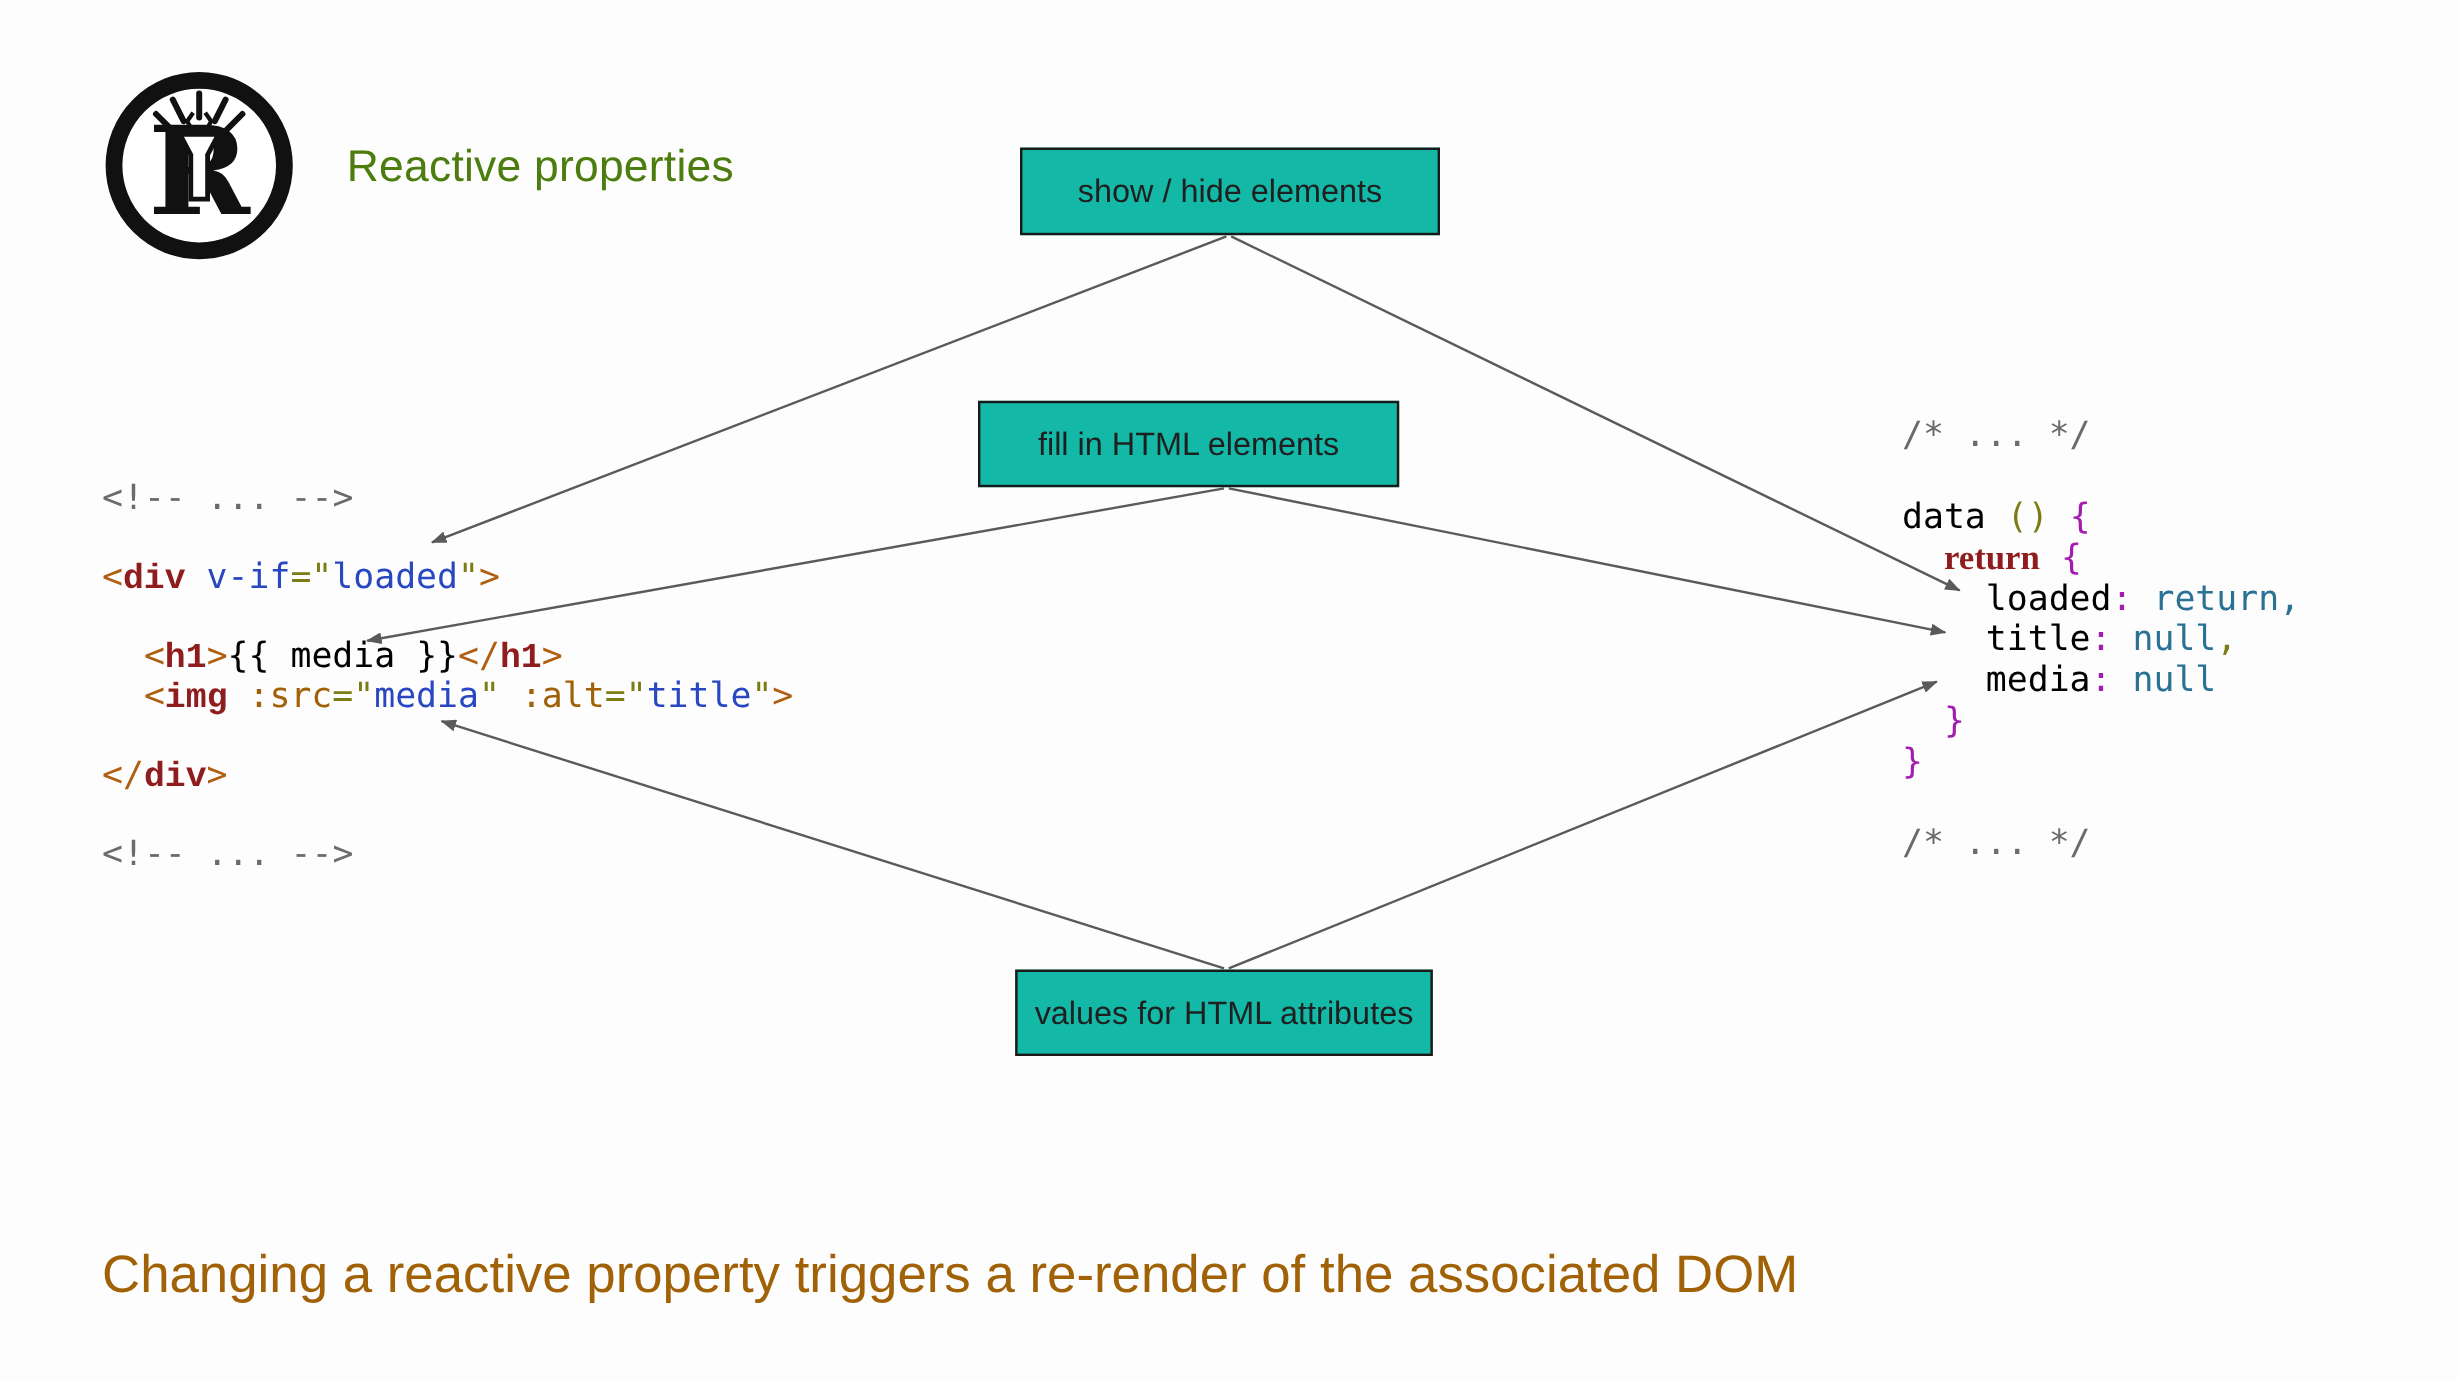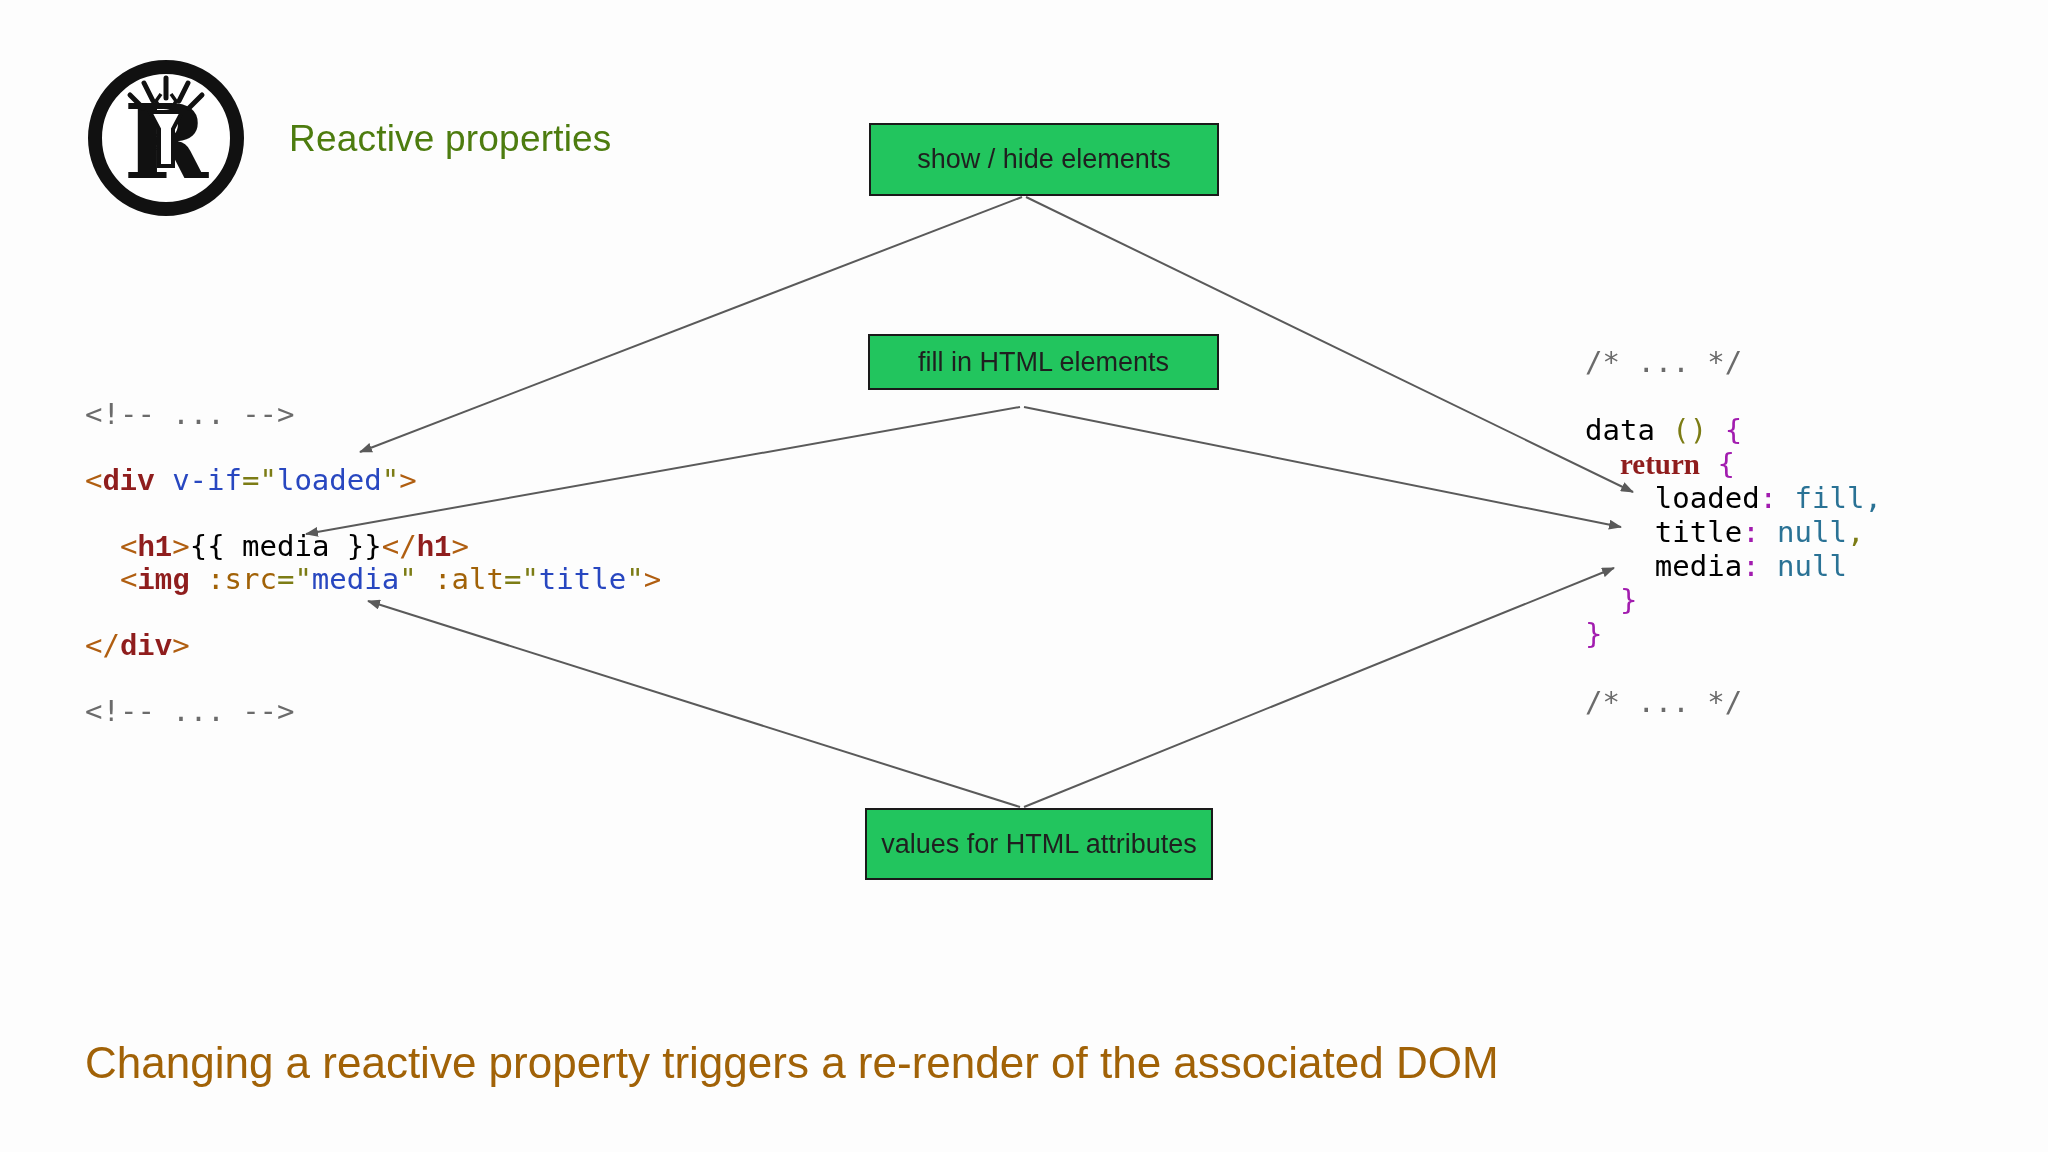--- a/index.html
+++ b/index.html
@@ -12,26 +12,26 @@
   
   .logo{position:absolute;left:80px;top:52px;width:172px;height:172px;}
   .slide-title{
     position:absolute;left:289px;top:118px;
     font-size:37px;letter-spacing:0.2px;color:#4d7c0f;
   }
   
   #arrow-svg{position:absolute;left:0;top:0;width:2048px;height:1152px;pointer-events:none;}
   
   .node-box{
-    position:absolute;background:#22c55e;border:2px solid #1a1a1a;
+    position:absolute;background:#14b8a6;border:2px solid #1a1a1a;
     display:flex;align-items:center;justify-content:center;
-    font-size:27px;color:#1f1f1f;box-sizing:border-box;margin-left:19px;
+    font-size:27px;color:#1f1f1f;box-sizing:border-box;
   }
   .box-show{left:850px;top:123px;width:350px;height:73px;}
-  .box-fill{left:849px;top:334px;width:351px;height:56px;}
+  .box-fill{left:815px;top:334px;width:351px;height:72px;}
   .box-values{left:846px;top:808px;width:348px;height:72px;}
   
   .code{
     position:absolute;
     font-family:"DejaVu Sans Mono", monospace;
     font-size:29px;
   }
   .code-left{left:85px;top:398px;}
   .code-right{left:1585px;top:345px;}
   .code-line{height:33px;line-height:33px;white-space:pre;}
@@ -109,21 +109,21 @@
     <div class="code-line"></div>
     <div class="code-line"><span class="c-or">&lt;/</span><span class="c-tag">div</span><span class="c-or">&gt;</span></div>
     <div class="code-line"></div>
     <div class="code-line"><span class="c-cm">&lt;!-- ... --&gt;</span></div>
   </div>
 <div class="code code-right">
     <div class="code-line"><span class="c-cm">/* ... */</span></div>
     <div class="code-line"></div>
     <div class="code-line"><span class="c-bk">data </span><span class="c-ol">()</span><span class="c-bk"> </span><span class="c-pu">{</span></div>
     <div class="code-line"><span class="c-bk">  </span><span class="c-kw">return</span><span class="c-bk"> </span><span class="c-pu">{</span></div>
-    <div class="code-line"><span class="c-bk">    loaded</span><span class="c-pu">:</span><span class="c-bk"> </span><span class="c-st">fill,</span></div>
+    <div class="code-line"><span class="c-bk">    loaded</span><span class="c-pu">:</span><span class="c-bk"> </span><span class="c-st">return,</span></div>
     <div class="code-line"><span class="c-bk">    title</span><span class="c-pu">:</span><span class="c-bk"> </span><span class="c-st">null</span><span class="c-ol">,</span></div>
     <div class="code-line"><span class="c-bk">    media</span><span class="c-pu">:</span><span class="c-bk"> </span><span class="c-st">null</span></div>
     <div class="code-line"><span class="c-bk">  </span><span class="c-pu">}</span></div>
     <div class="code-line"><span class="c-pu">}</span></div>
     <div class="code-line"></div>
     <div class="code-line"><span class="c-cm">/* ... */</span></div>
   </div>
 
 <div class="caption">Changing a reactive property triggers a re-render of the associated DOM</div>
 

